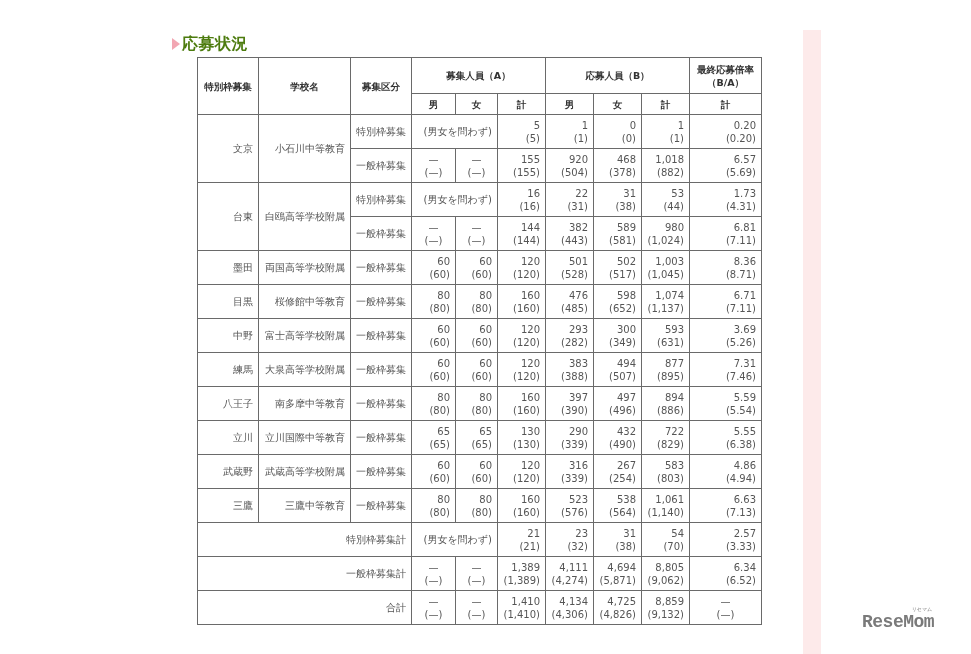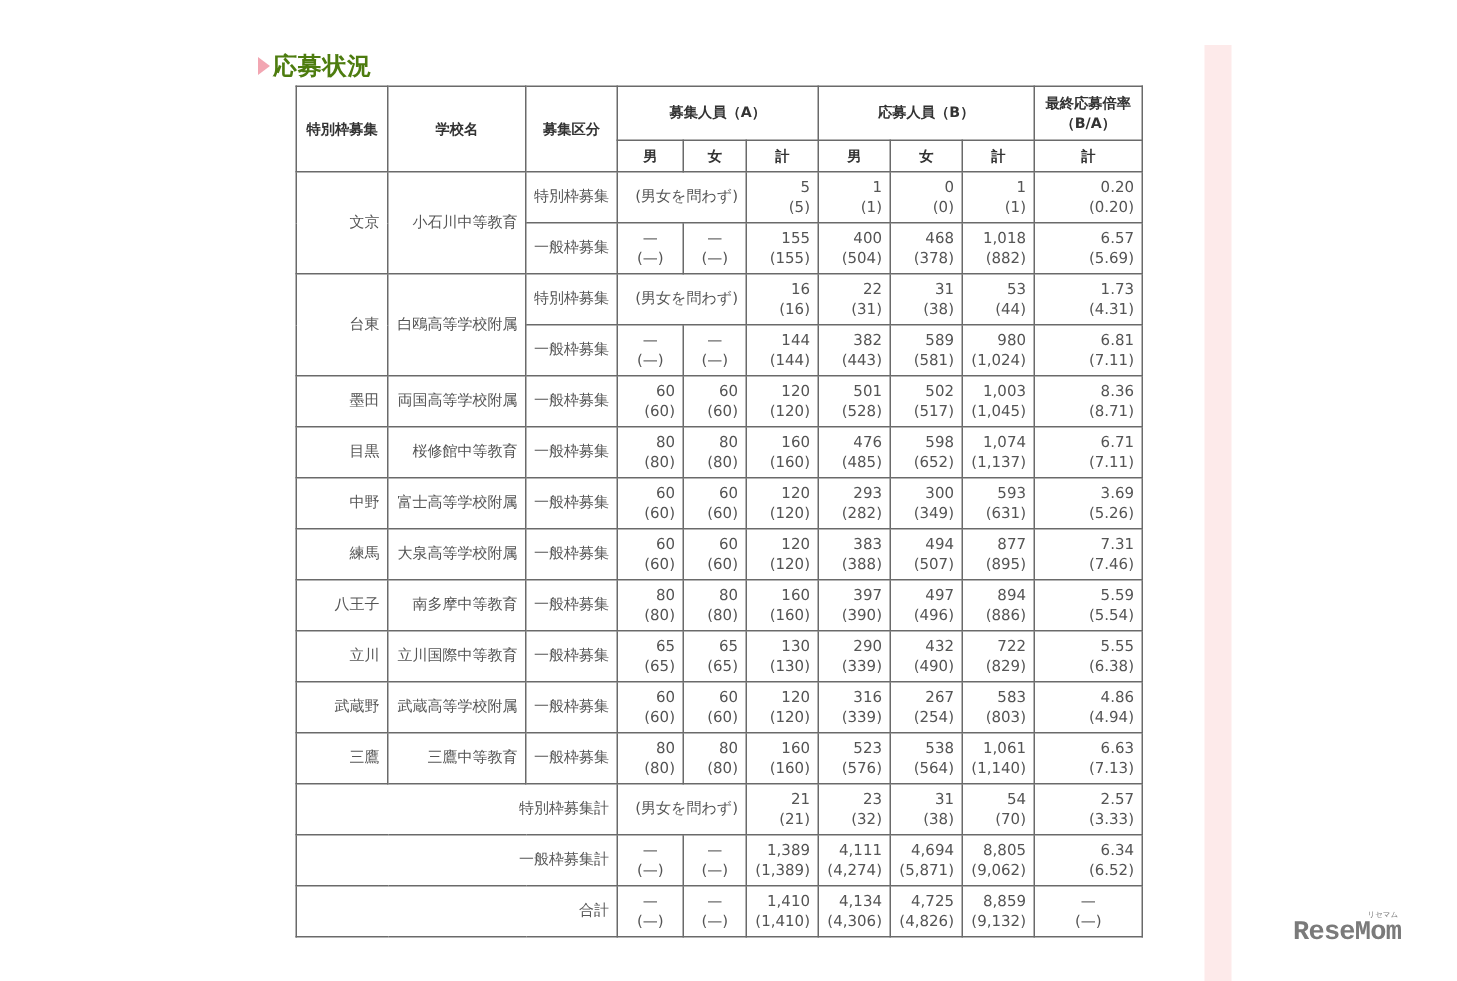--- a/index.html
+++ b/index.html
@@ -110,21 +110,21 @@
         </td>
         <td class="c">
           <span class="paren">—</span>
           <span class="paren">(—)</span>
         </td>
         <td class="r">
           <span class="paren">155</span>
           <span class="paren">(155)</span>
         </td>
         <td class="r">
-          <span class="paren">400</span>
+          <span class="paren">920</span>
           <span class="paren">(504)</span>
         </td>
         <td class="r">
           <span class="paren">468</span>
           <span class="paren">(378)</span>
         </td>
         <td class="r">
           <span class="paren">1,018</span>
           <span class="paren">(882)</span>
         </td>

